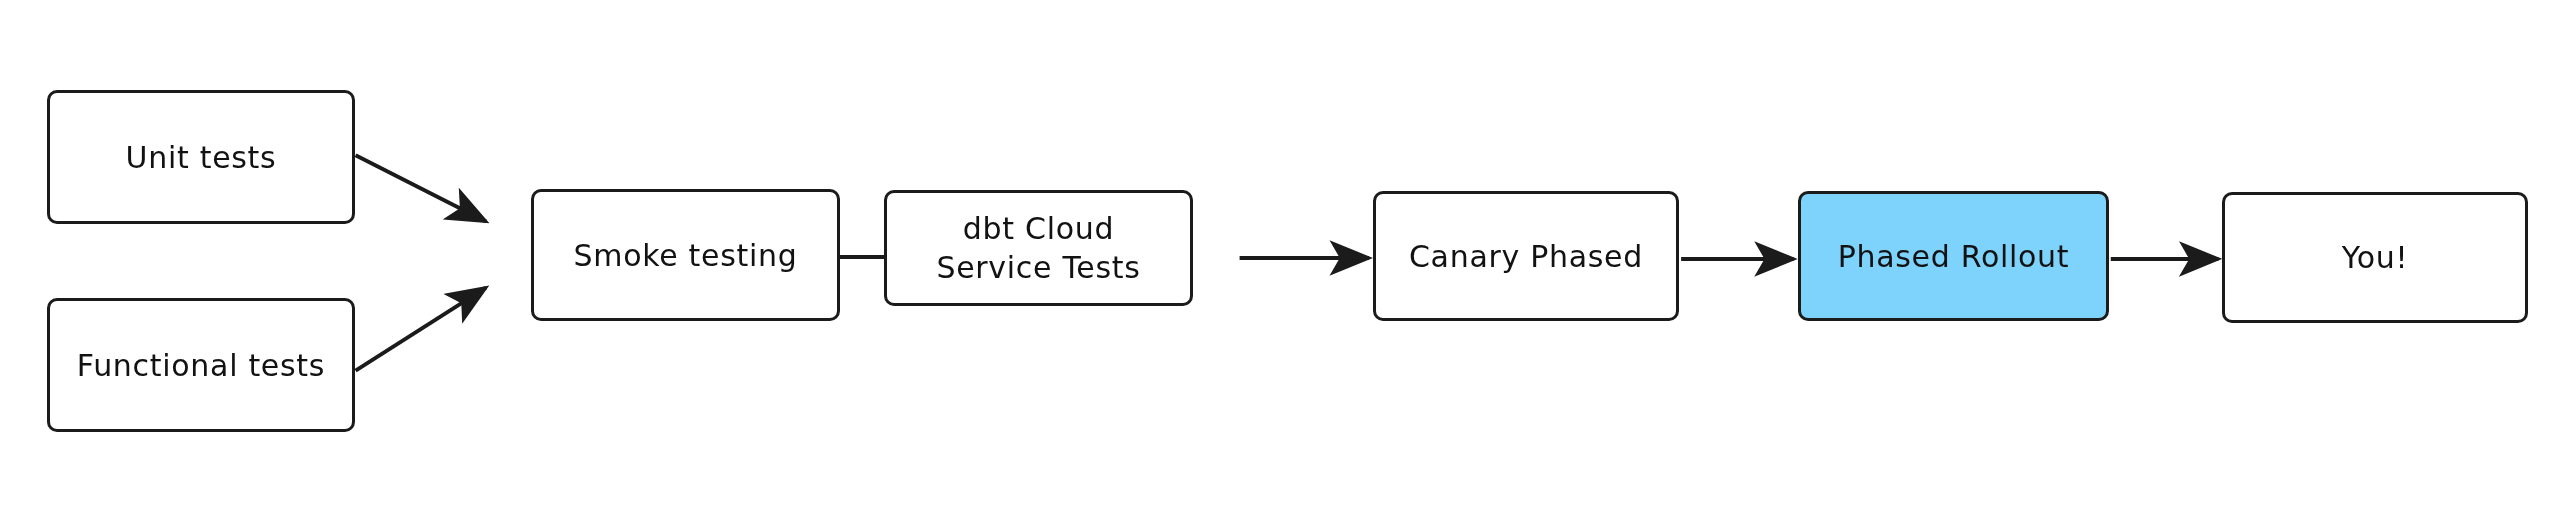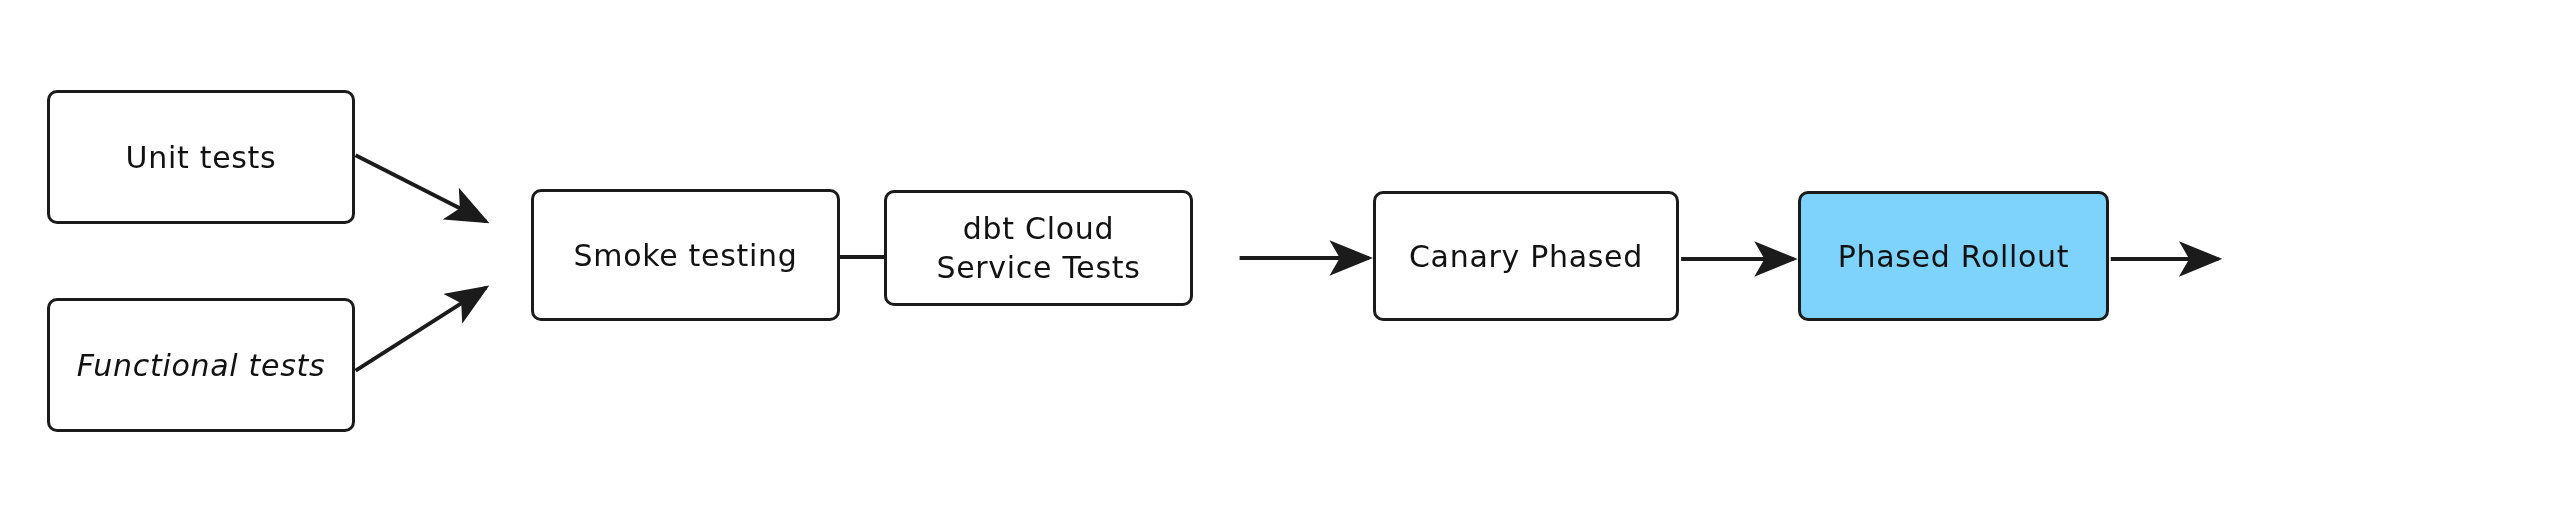--- a/index.html
+++ b/index.html
@@ -80,35 +80,38 @@
     <g>
       <line x1="2137" y1="262" x2="2246" y2="262" stroke="#1b1b1b" stroke-width="4" marker-end="url(#arrowhead)"></line>
     </g>
   </svg>
 
   <div class="node" style="left: 47px; top: 90px; width: 308px; height: 134px; border-color: rgb(27, 27, 27); background: rgb(255, 255, 255);">
     <span class="node-label" style="color: rgb(18, 18, 18);">Unit tests</span>
   </div>
 
   <div class="node" style="left: 47px; top: 298px; width: 308px; height: 134px; border-color: rgb(27, 27, 27); background: rgb(255, 255, 255);">
-    <span class="node-label" style="color: rgb(18, 18, 18); font-style: italic;">Functional tests</span>
+    <span class="node-label" style="color: rgb(18, 18, 18);">Functional tests</span>
   </div>
 
   <div class="node" style="left: 491px; top: 189px; width: 309px; height: 132px; border-color: rgb(27, 27, 27); background: rgb(255, 255, 255); margin-left: 40px;">
     <span class="node-label" style="color: rgb(18, 18, 18);">Smoke testing</span>
   </div>
 
   <div class="node" style="left: 884px; top: 190px; width: 309px; height: 116px; border-color: rgb(27, 27, 27); background: rgb(255, 255, 255);">
     <span class="node-label" style="color: rgb(18, 18, 18);">dbt Cloud
 Service Tests</span>
   </div>
 
   <div class="node" style="left: 1373px; top: 191px; width: 306px; height: 130px; border-color: rgb(27, 27, 27); background: rgb(255, 255, 255);">
     <span class="node-label" style="color: rgb(18, 18, 18);">Canary Phased</span>
   </div>
 
   <div class="node" style="left: 1798px; top: 191px; width: 311px; height: 130px; border-color: rgb(27, 27, 27); background: #7dd3fc;">
     <span class="node-label" style="color: rgb(18, 18, 18);">Phased Rollout</span>
   </div>
 
+  <div class="node" style="left: 2222px; top: 192px; width: 306px; height: 131px; border-color: rgb(27, 27, 27); background: rgb(255, 255, 255);">
+    <span class="node-label" style="color: rgb(18, 18, 18);">You!</span>
+  </div>
 
 </div>
 
 
 </body></html>

